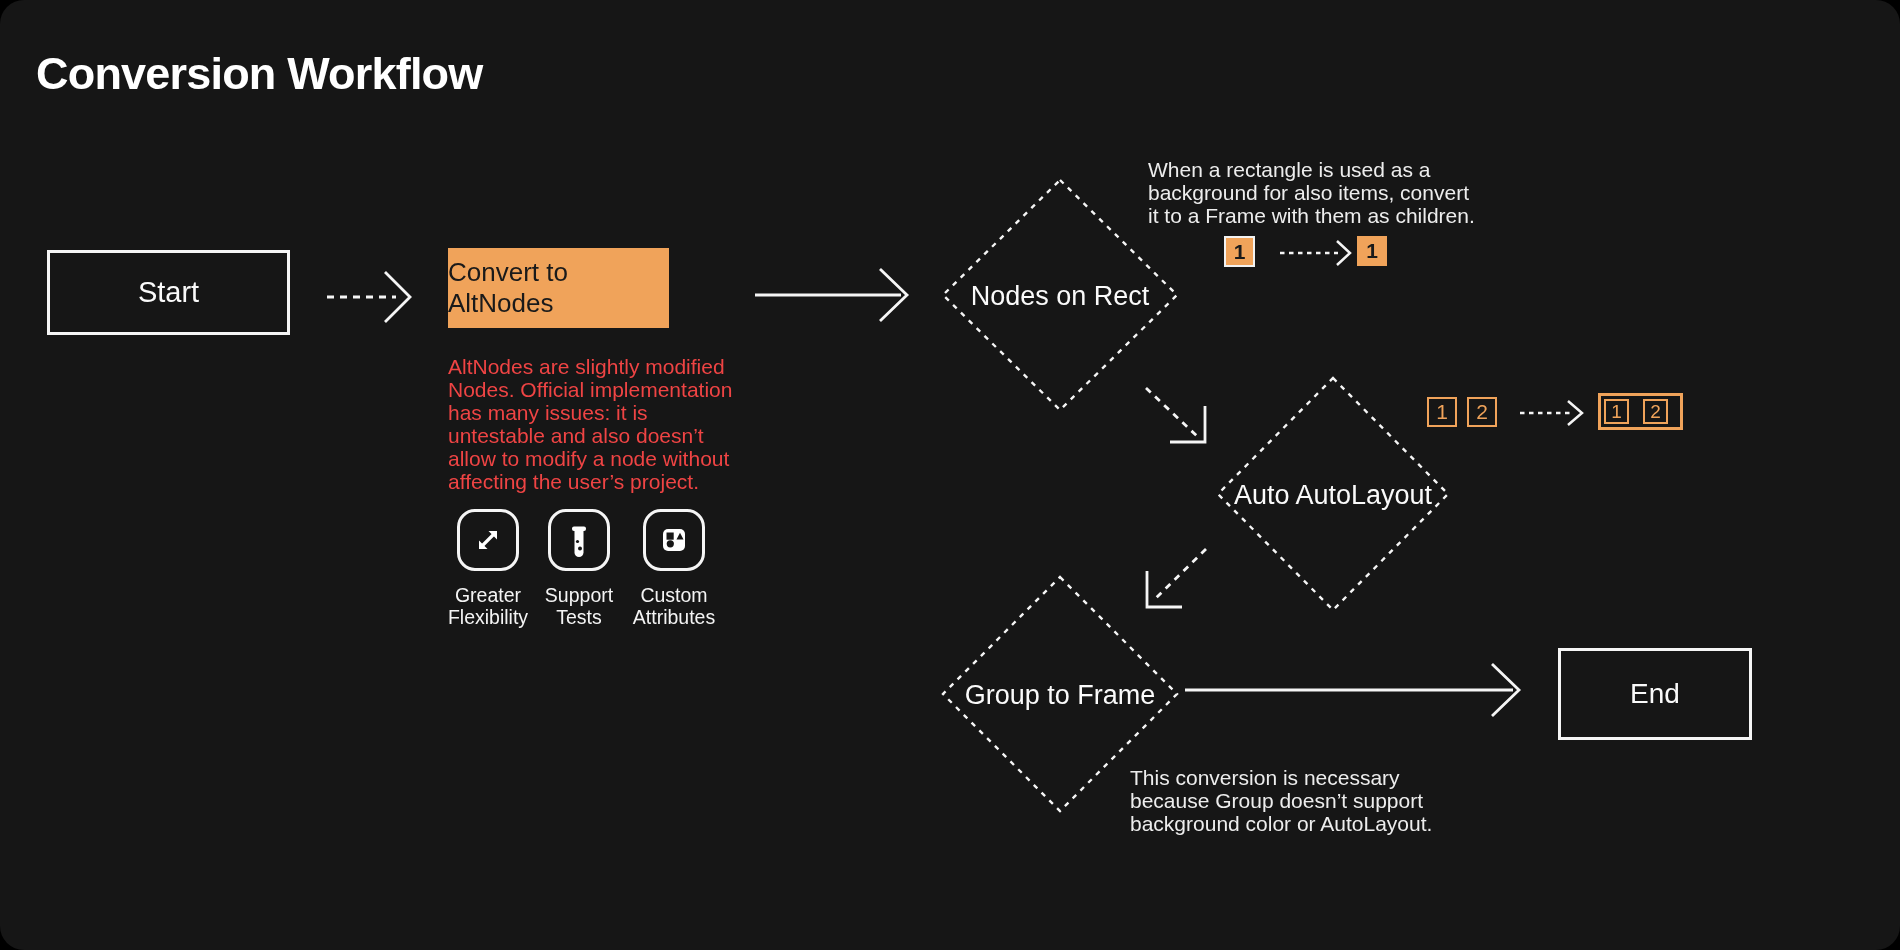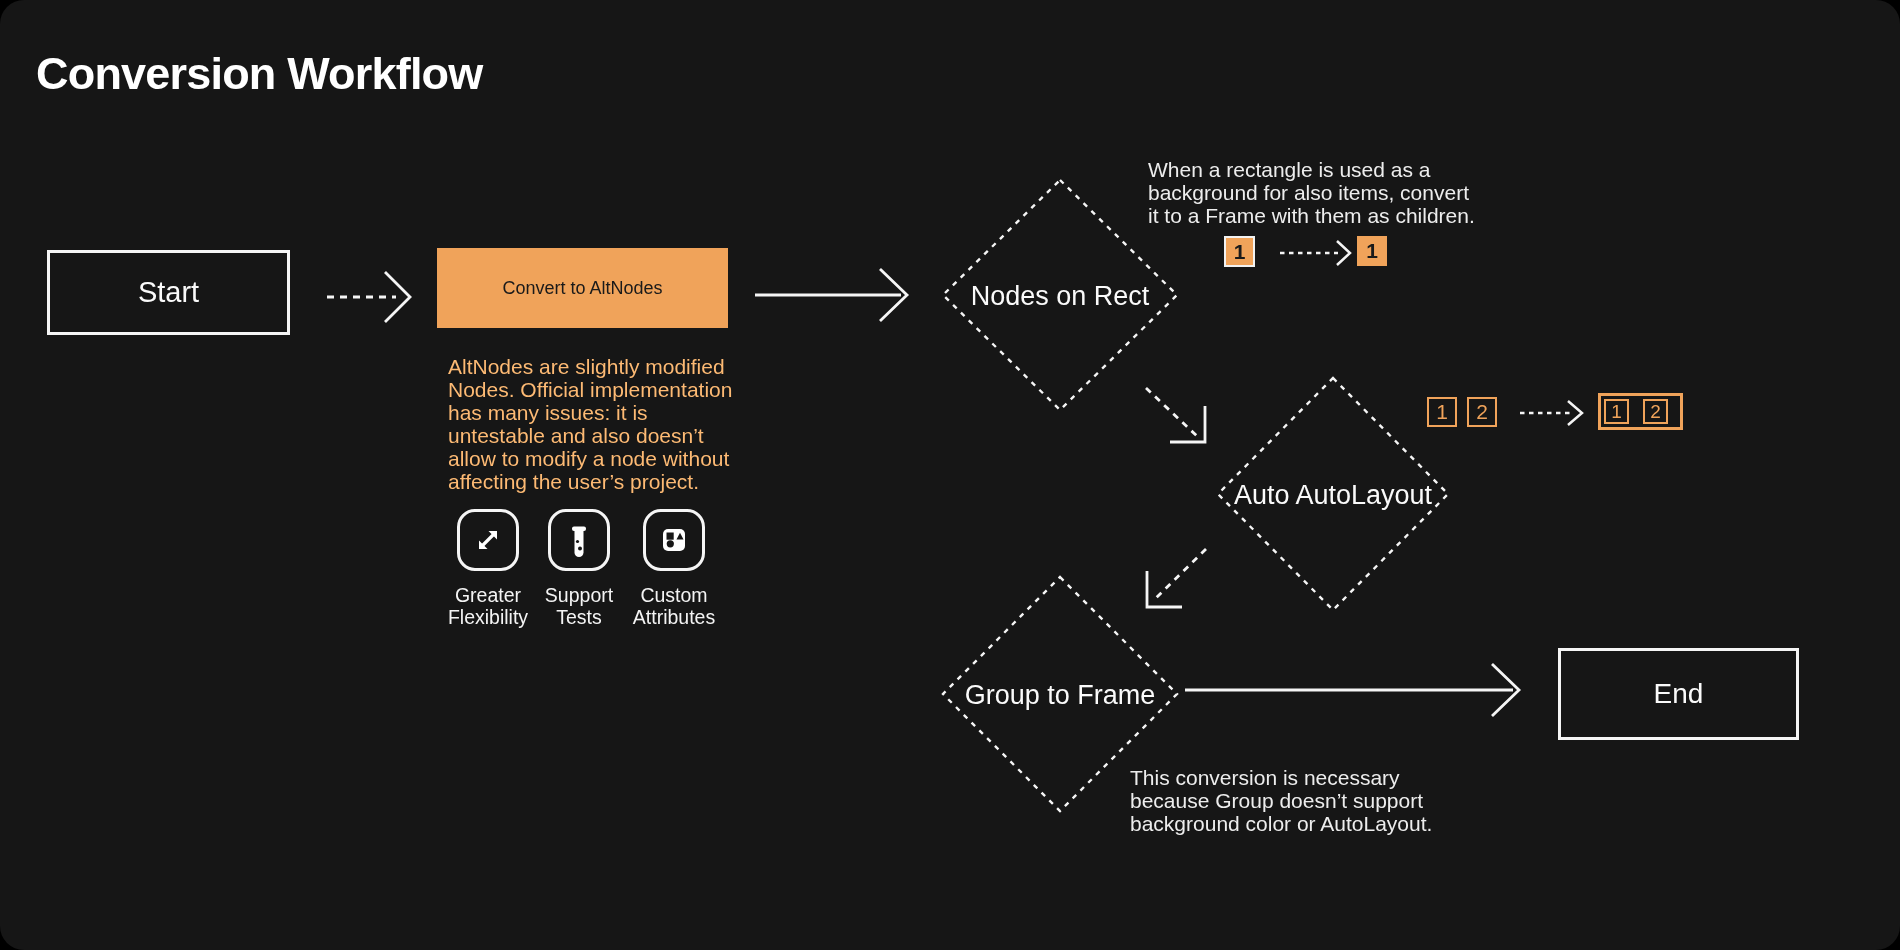--- a/index.html
+++ b/index.html
@@ -10,24 +10,24 @@
     border-radius:24px;
     -webkit-font-smoothing:antialiased;
   }
   .abs{position:absolute;}
   .box{position:absolute;box-sizing:border-box;display:flex;align-items:center;justify-content:center;}
   #arrowLayer{position:absolute;left:0;top:0;}
 
   #title{left:36px;top:48px;font-size:45px;font-weight:800;color:#ffffff;letter-spacing:-0.8px;}
 
   #startBox{left:47px;top:250px;width:243px;height:85px;border:3px solid #f5f5f5;font-size:29px;color:#fafafa;}
-  #convertBox{left:437px;top:248px;width:291px;height:80px;background:var(--accent,#F0A35A);font-size:18px;font-weight:500;color:#1a1a1a;}
-  #endBox{left:1558px;top:648px;width:241px;height:92px;border:3px solid #f5f5f5;font-size:28px;color:#fafafa;}
+  #convertBox{left:448px;top:248px;width:221px;height:80px;background:var(--accent,#F0A35A);font-size:26px;font-weight:500;color:#1a1a1a;}
+  #endBox{left:1558px;top:648px;width:194px;height:92px;border:3px solid #f5f5f5;font-size:28px;color:#fafafa;}
 
-  #desc{left:448px;top:355px;font-size:21px;line-height:23px;color:#fdba74;}
+  #desc{left:448px;top:355px;font-size:21px;line-height:23px;color:#ef4444;}
 
   .featBox{width:62px;height:62px;border:3px solid #f5f5f5;border-radius:18px;}
   #feat1{left:457px;top:509px;} #feat2{left:548px;top:509px;} #feat3{left:643px;top:509px;}
   .featLabel{position:absolute;width:112px;text-align:center;font-size:19.5px;line-height:21.5px;color:#f4f4f4;}
   #featLabel1{left:432px;top:585px;} #featLabel2{left:523px;top:585px;} #featLabel3{left:618px;top:585px;}
 
   .diamondLabel{position:absolute;width:234px;text-align:center;font-size:27px;color:#fafafa;}
   #dLabel1{left:943px;top:281px;} #dLabel2{left:1216px;top:480px;} #dLabel3{left:943px;top:680px;}
 
   .note{position:absolute;font-size:21px;line-height:23px;color:#ededed;}

